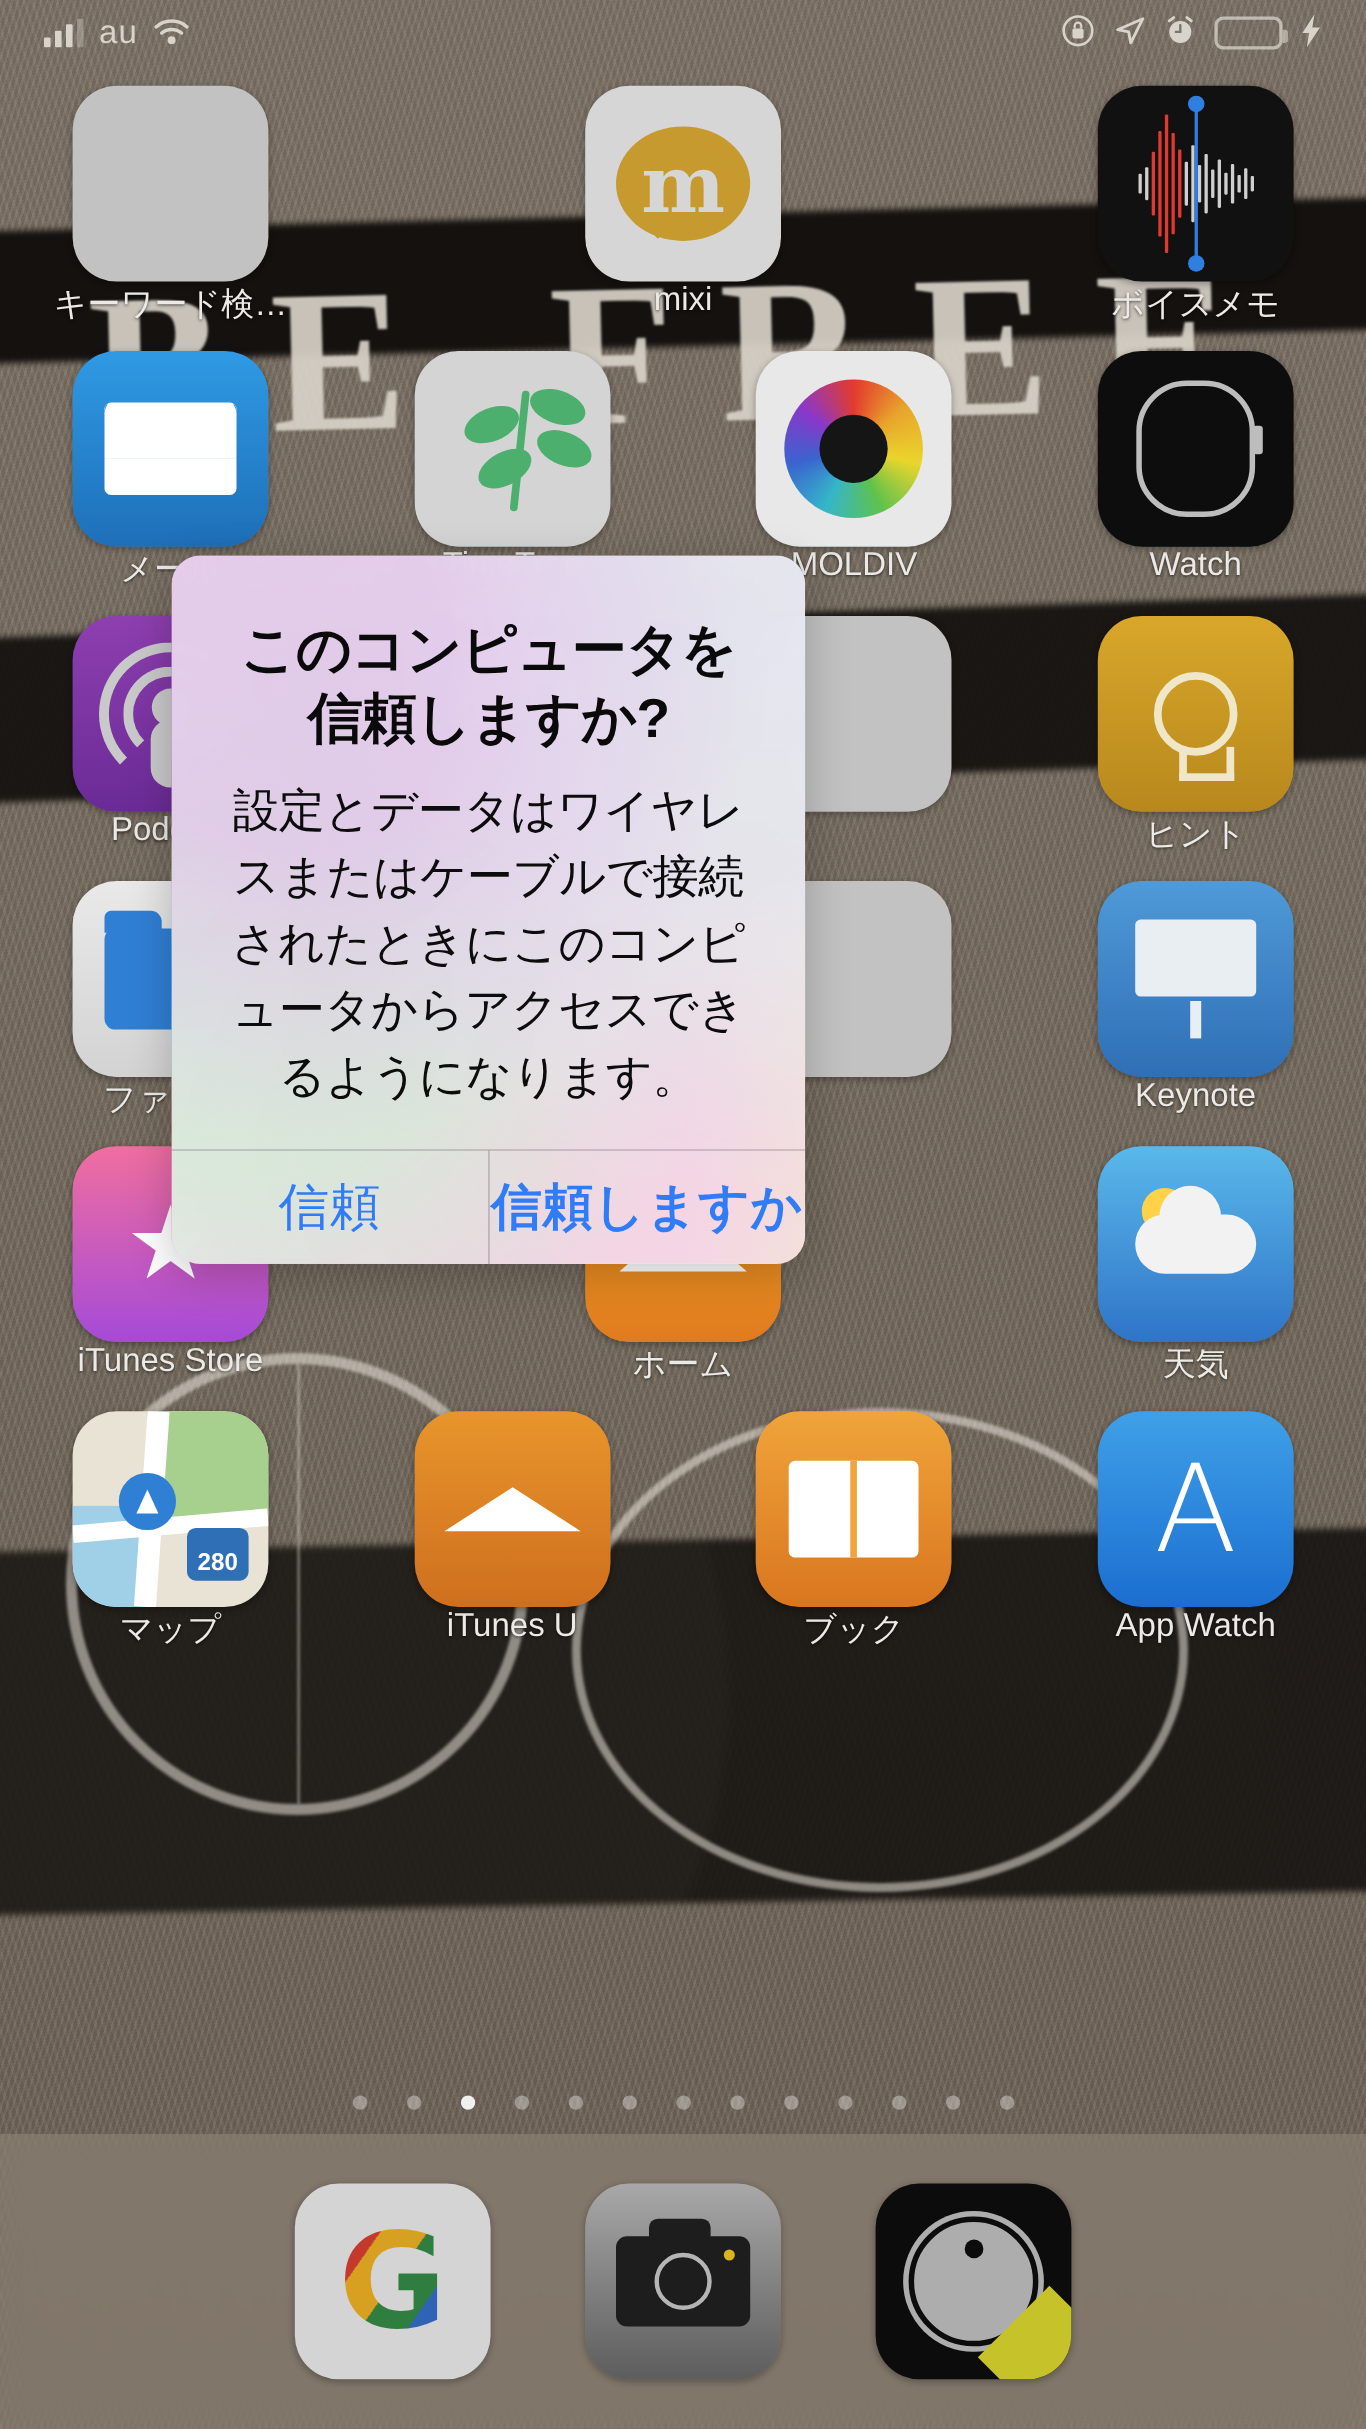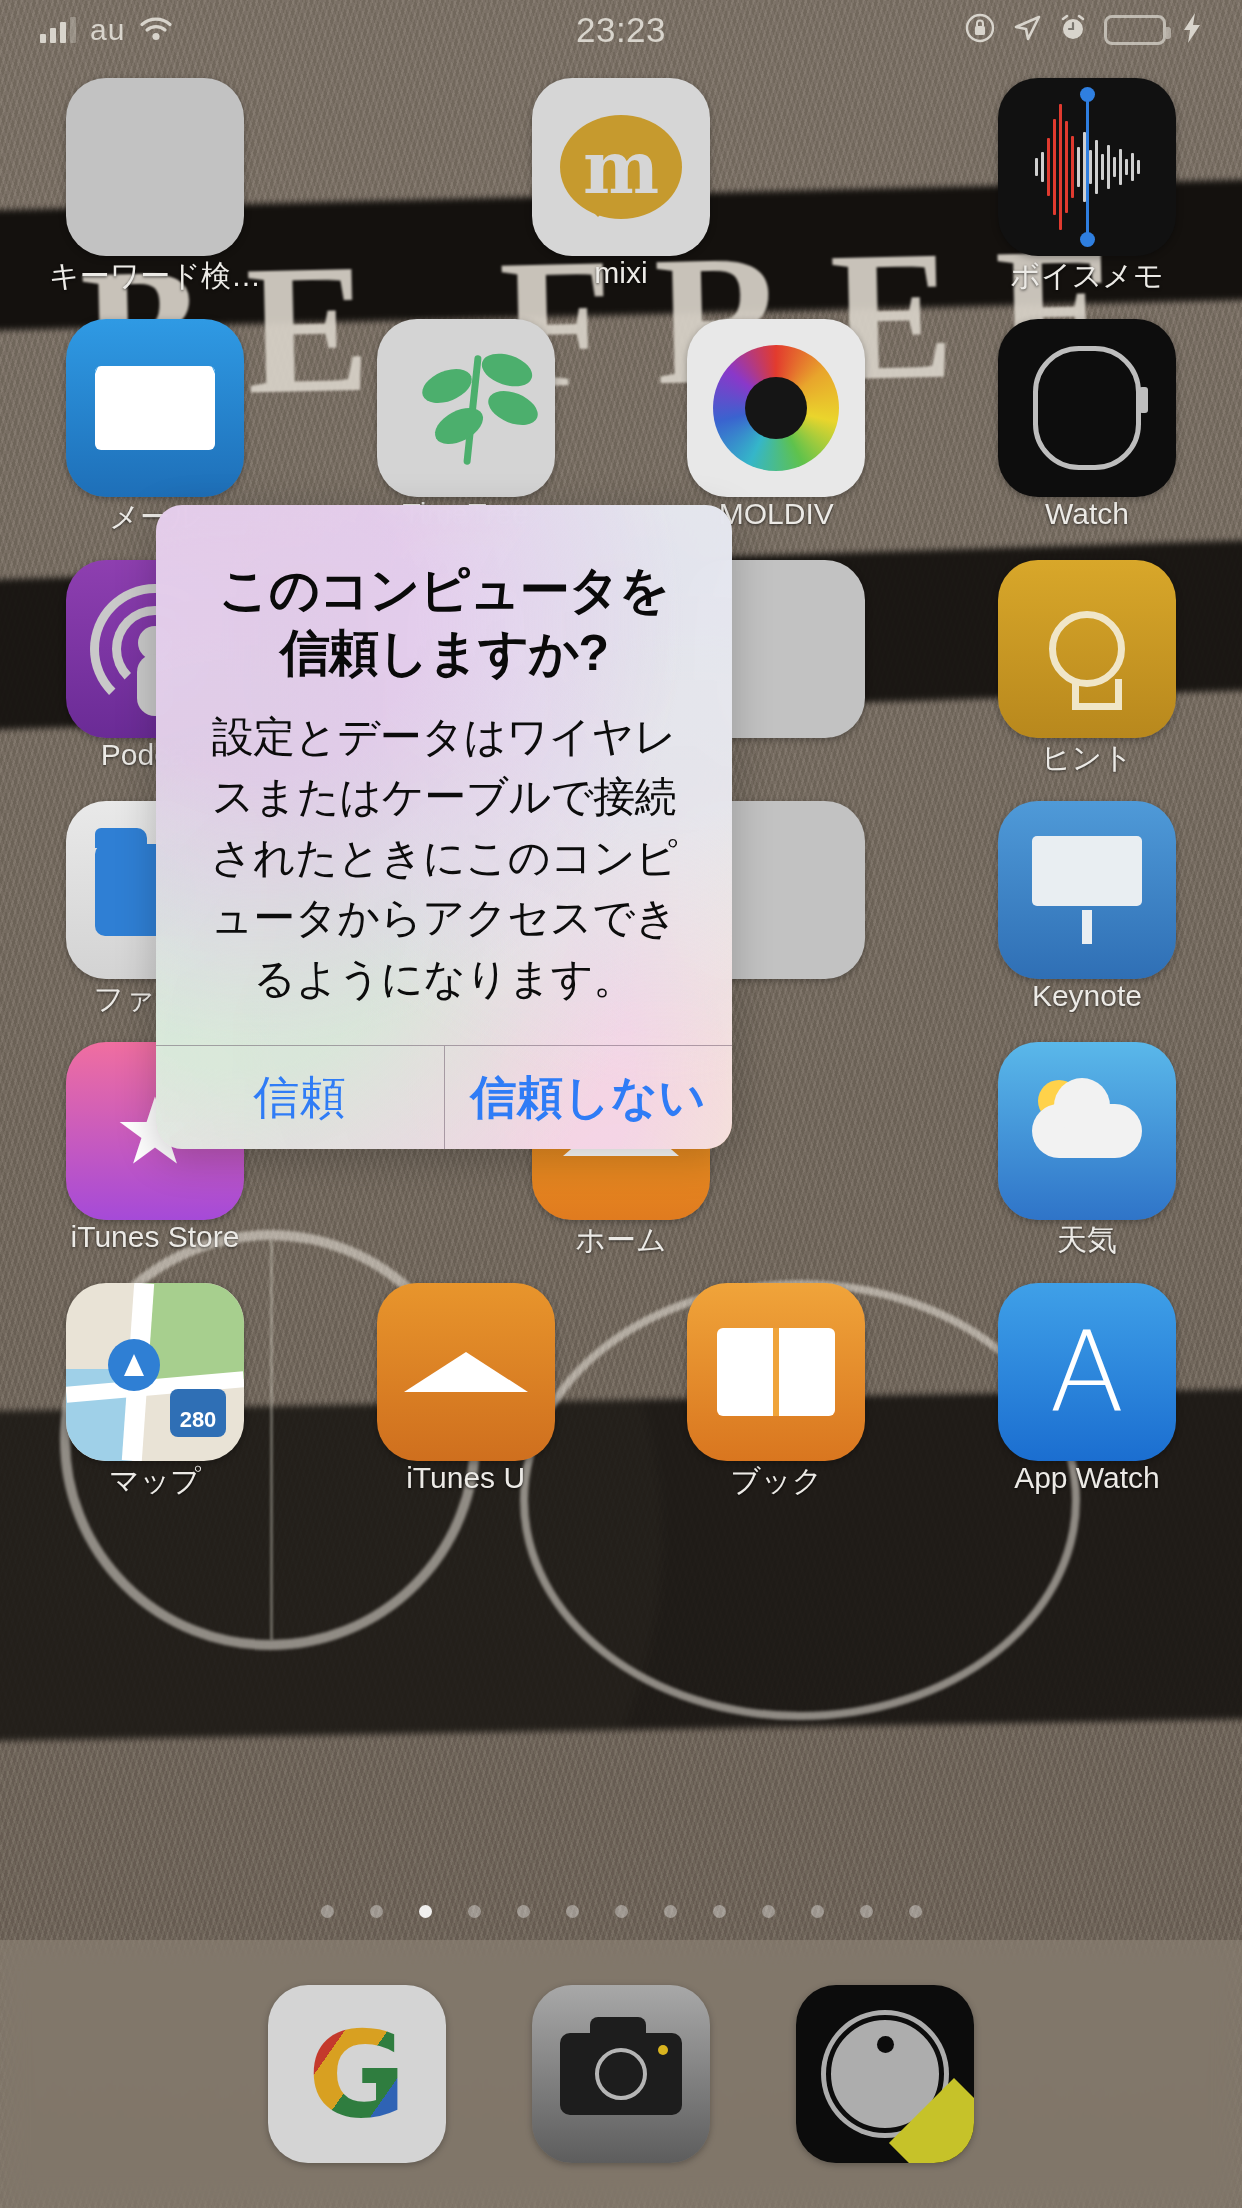--- a/index.html
+++ b/index.html
@@ -315,21 +315,20 @@
     <span>
       <svg width="34" height="26" viewBox="0 0 34 26">
           <g fill="none" stroke="#d8d4cc" stroke-width="3.2" stroke-linecap="round">
         <path d="M3 9.5a21 21 0 0 1 28 0"></path>
             <path d="M8 15a14 14 0 0 1 18 0"></path>
           </g>
         <circle cx="17" cy="21.5" r="3.6" fill="#d8d4cc"></circle>
         </svg>
     </span>
   </div>
-  <div class="sb-center">23:23</div>
   <div class="sb-right">
     <span>
       <svg width="32" height="32" viewBox="0 0 32 32">
           <circle cx="16" cy="16" r="13" fill="none" stroke="#d8d4cc" stroke-width="2.4"></circle>
       <rect x="11" y="14" width="10" height="9" rx="1.6" fill="#d8d4cc"></rect>
       <path d="M13 14v-2.5a3 3 0 0 1 6 0V14" fill="none" stroke="#d8d4cc" stroke-width="2"></path>
         </svg>
     </span>
     <span>
       <svg width="30" height="30" viewBox="0 0 30 30">
@@ -572,16 +571,16 @@
     <div class="content">
       <div class="title">
         <div>このコンピュータを</div>
         <div>信頼しますか?</div>
       </div>
       <div class="body">設定とデータはワイヤレスまたはケーブルで接続されたときにこのコンピュータからアクセスできるようになります。</div>
     </div>
     <div class="actions">
       <div class="btn">信頼</div>
       <div class="sep"></div>
-      <div class="btn bold">信頼しない</div>
+      <div class="btn bold">信頼しますか</div>
     </div>
   </div>
 </div>
 
 </body></html>

